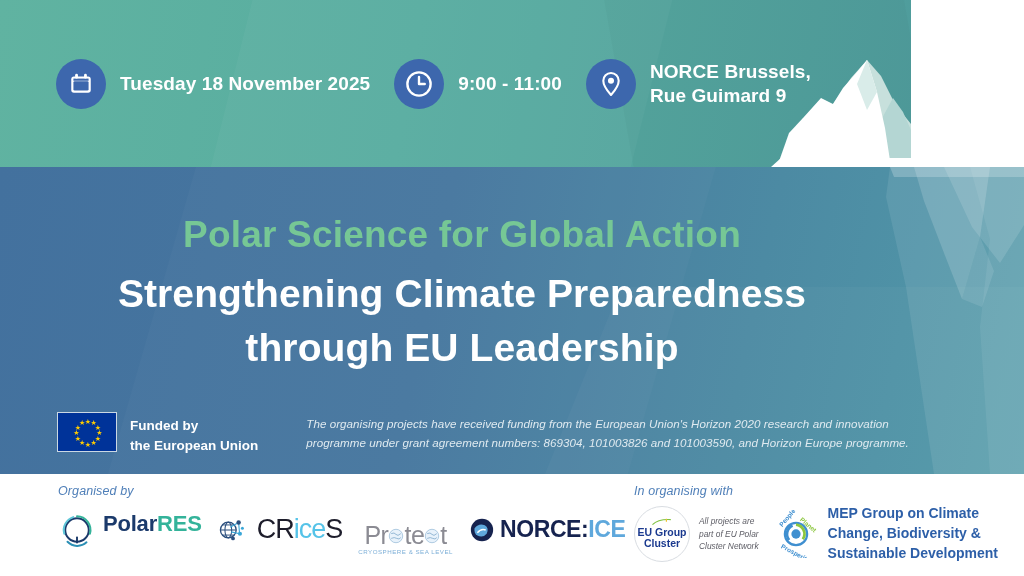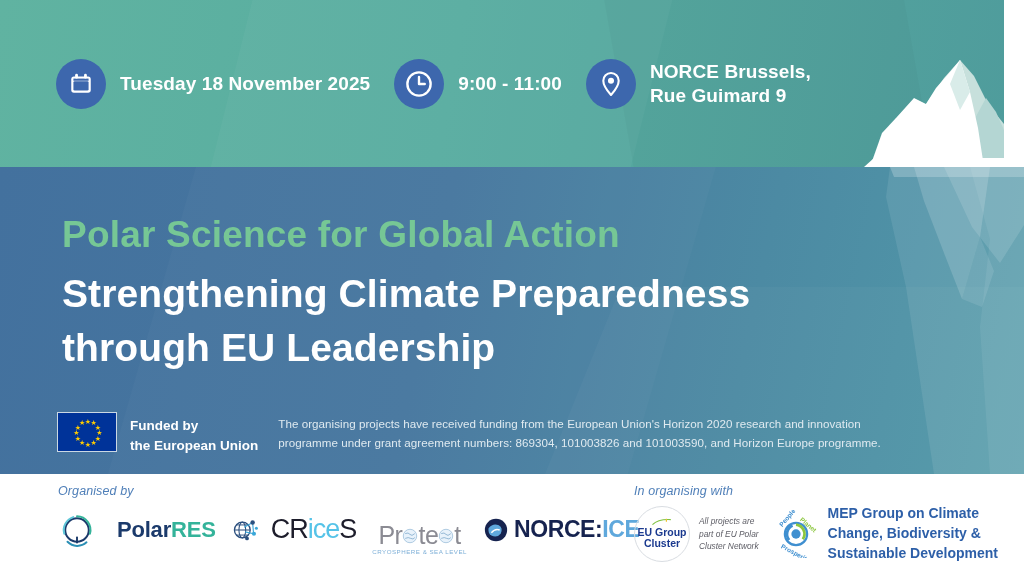--- a/index.html
+++ b/index.html
@@ -5,21 +5,21 @@
   * { box-sizing: border-box; margin: 0; padding: 0; }
   html, body {
     width: 1024px; height: 576px;
     font-family: "Liberation Sans", sans-serif;
     overflow: hidden; background: #fff;
   }
   .poster { position: relative; width: 1024px; height: 576px; overflow: hidden; }
 
   
   .band-top {
-    position: absolute; left: 0; top: 0; width: 1004px; height: 167px;
+    position: absolute; left: 0; top: 0; width: 911px; height: 167px;
     background: linear-gradient(100deg, #60b3a1 0%, #58ada0 45%, #4f9c9c 100%);
     overflow: hidden;
   }
   .band-top .facet-a {
     position: absolute; left: 230px; top: -40px; width: 420px; height: 260px;
     background: rgba(255,255,255,0.035);
     transform: skewX(-14deg);
   }
   .band-top .facet-b {
     position: absolute; left: 620px; top: -60px; width: 300px; height: 300px;
@@ -64,21 +64,21 @@
   .band-mid .m-facet-b {
     position: absolute; left: 560px; top: 120px; width: 520px; height: 300px;
     background: rgba(255,255,255,0.03); transform: skewX(-22deg);
   }
   .berg-bottom {
     position: absolute; right: 0; top: 0; width: 230px; height: 307px;
     pointer-events: none;
   }
 
   
-  .titles { position: absolute; left: 62px; top: 48px; width: 830px; }
+  .titles { position: absolute; left: 47px; top: 48px; width: 830px; text-align: center; }
   .eyebrow {
     color: #76c795; font-size: 37px; font-weight: bold;
     letter-spacing: .2px; line-height: 1.1;
   }
   .headline {
     margin-top: 11px;
     color: #ffffff; font-size: 39px; font-weight: bold;
     line-height: 1.38; letter-spacing: .1px; white-space: pre-line;
   }
 
@@ -91,38 +91,38 @@
     border: 1px solid #cbd8e4; position: relative; flex: 0 0 60px;
   }
   .eu-star {
     position: absolute; width: 0; height: 0; color: #ffcc00; font-size: 7px; line-height: 7px;
   }
   .fund-label {
     margin-left: 13px; color: #ffffff; font-weight: bold;
     font-size: 13.5px; line-height: 1.45; white-space: pre-line; padding-top: 4px;
   }
   .disclaimer {
-    margin-left: 20px; color: #dfeaf0; font-size: 11.6px; 
+    margin-left: 48px; color: #dfeaf0; font-size: 11.6px; font-style: italic;
     line-height: 1.62; white-space: pre-line; padding-top: 3px; letter-spacing: .05px;
   }
 
   
   .footer {
     position: absolute; left: 0; top: 474px; width: 1024px; height: 75px;
     background: #ffffff;
   }
   .foot-left { position: absolute; left: 58px; top: 10px; }
   .foot-right { position: absolute; left: 634px; top: 10px; }
   .foot-kicker {
     color: #4f7fb8; font-size: 12.5px; font-style: italic; letter-spacing: .1px;
   }
   .logo-strip { display: flex; align-items: center; margin-top: 6px; gap: 16px; }
 
   
-  .polarres { display: flex; align-items: center; gap: 21px; }
+  .polarres { display: flex; gap: 7px; }
   .pr-word { font-size: 22px; font-weight: bold; letter-spacing: -.2px; }
   .pr-a { color: #1b3a6b; }
   .pr-b { color: #34b39a; }
 
   
   .crices { display: flex; align-items: center; gap: 9px; }
   .cr-word { font-size: 27px; font-weight: normal; letter-spacing: -1px; }
   .cr-a { color: #1d1d2b; }
   .cr-b { color: #55c3e8; }
 

